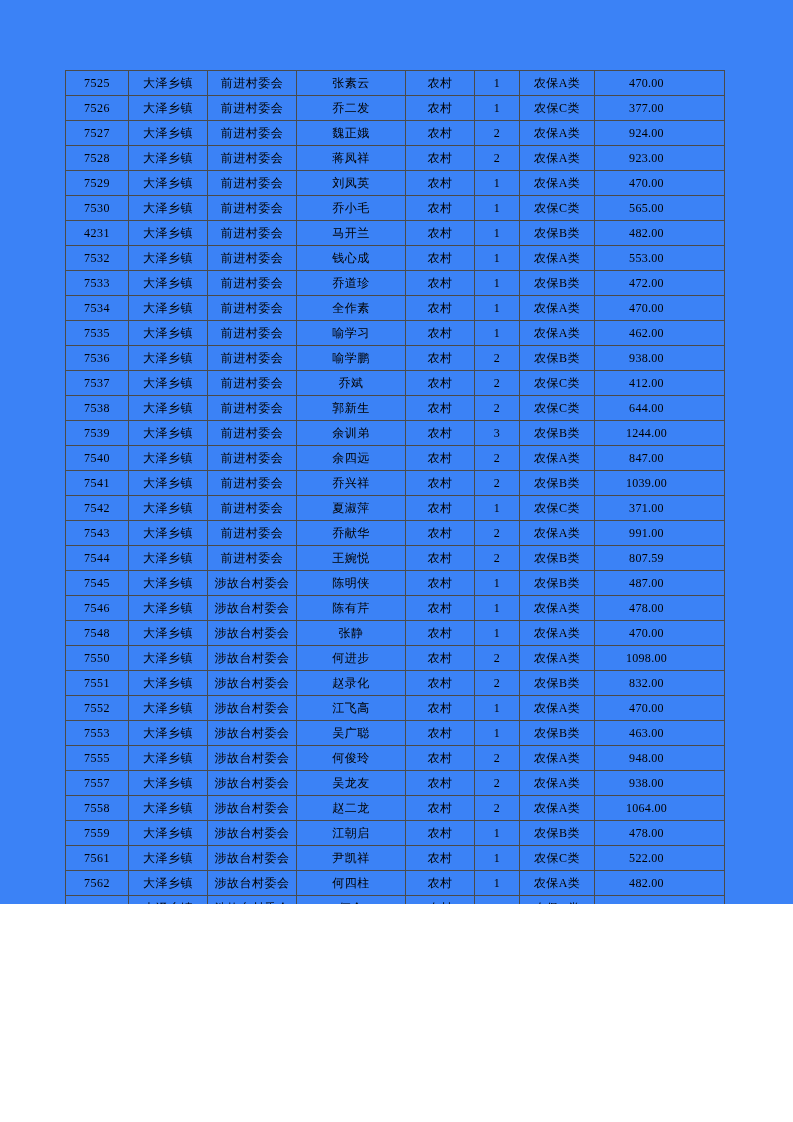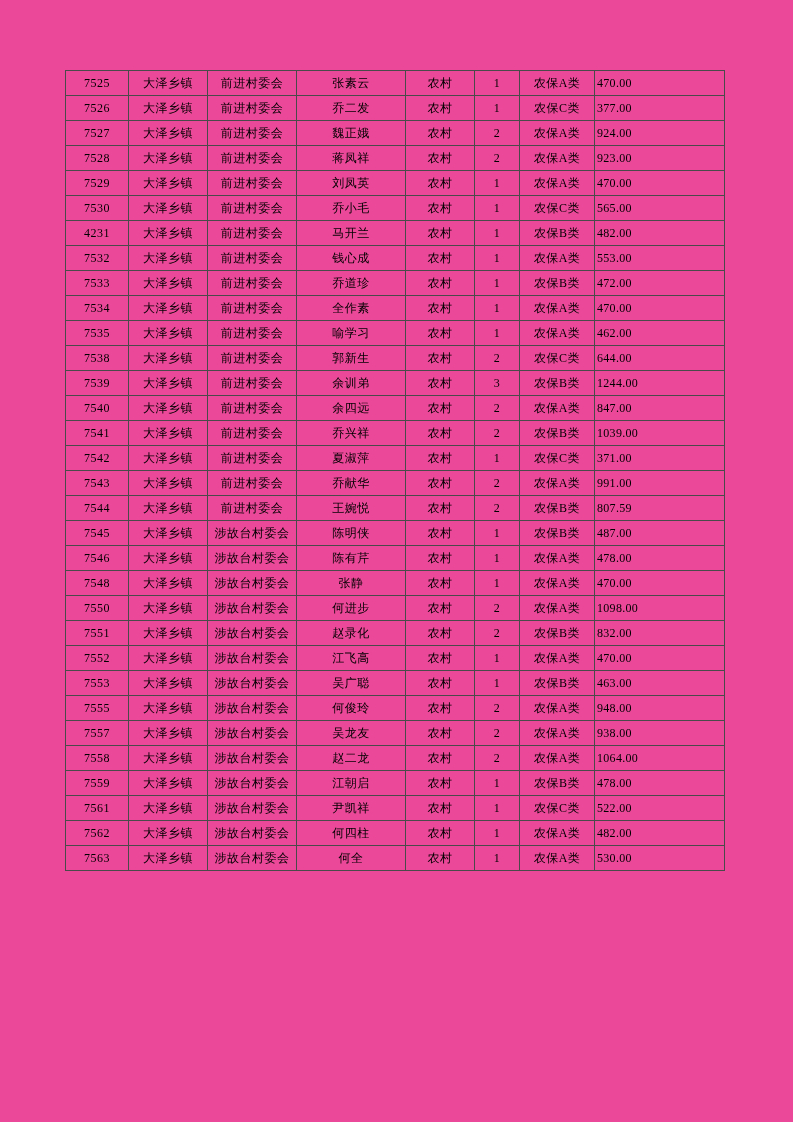--- a/index.html
+++ b/index.html
@@ -3,22 +3,22 @@
 <meta charset="utf-8">
 <style>
   html, body {
     margin: 0;
     padding: 0;
     background: #ffffff;
   }
   .page {
     position: relative;
     width: 793px;
-    height: 1122px;
-    background: #ec4899;
+    height: 904px;
+    background: #3b82f6;
     font-family: "Liberation Serif", "DejaVu Serif", serif;
     color: #000000;
     overflow: hidden;
   }
   table.roster {
     position: absolute;
     left: 65px;
     top: 70px;
     width: 601px;
     border-collapse: collapse;
@@ -37,21 +37,21 @@
   }
   table.roster td.col-id       { width: 58px; }
   table.roster td.col-town     { width: 74px; }
   table.roster td.col-village  { width: 84px; }
   table.roster td.col-name     { width: 104px; }
   table.roster td.col-cat      { width: 64px; }
   table.roster td.col-count    { width: 40px; }
   table.roster td.col-type     { width: 70px; }
   table.roster td.col-amount   {
     width: 99px;
-    text-align: left;
+    text-align: center;
     padding-right: 28px;
     letter-spacing: 0.3px;
   }
 </style>
 </head>
 <body>
 
 <div class="page">
   <table class="roster">
     <tbody>
@@ -159,20 +159,40 @@
           <td class="col-id">7535</td>
           <td class="col-town">大泽乡镇</td>
           <td class="col-village">前进村委会</td>
           <td class="col-name">喻学习</td>
           <td class="col-cat">农村</td>
           <td class="col-count">1</td>
           <td class="col-type">农保A类</td>
           <td class="col-amount">462.00</td>
         </tr>
         <tr>
+          <td class="col-id">7536</td>
+          <td class="col-town">大泽乡镇</td>
+          <td class="col-village">前进村委会</td>
+          <td class="col-name">喻学鹏</td>
+          <td class="col-cat">农村</td>
+          <td class="col-count">2</td>
+          <td class="col-type">农保B类</td>
+          <td class="col-amount">938.00</td>
+        </tr>
+        <tr>
+          <td class="col-id">7537</td>
+          <td class="col-town">大泽乡镇</td>
+          <td class="col-village">前进村委会</td>
+          <td class="col-name">乔斌</td>
+          <td class="col-cat">农村</td>
+          <td class="col-count">2</td>
+          <td class="col-type">农保C类</td>
+          <td class="col-amount">412.00</td>
+        </tr>
+        <tr>
           <td class="col-id">7538</td>
           <td class="col-town">大泽乡镇</td>
           <td class="col-village">前进村委会</td>
           <td class="col-name">郭新生</td>
           <td class="col-cat">农村</td>
           <td class="col-count">2</td>
           <td class="col-type">农保C类</td>
           <td class="col-amount">644.00</td>
         </tr>
         <tr>

